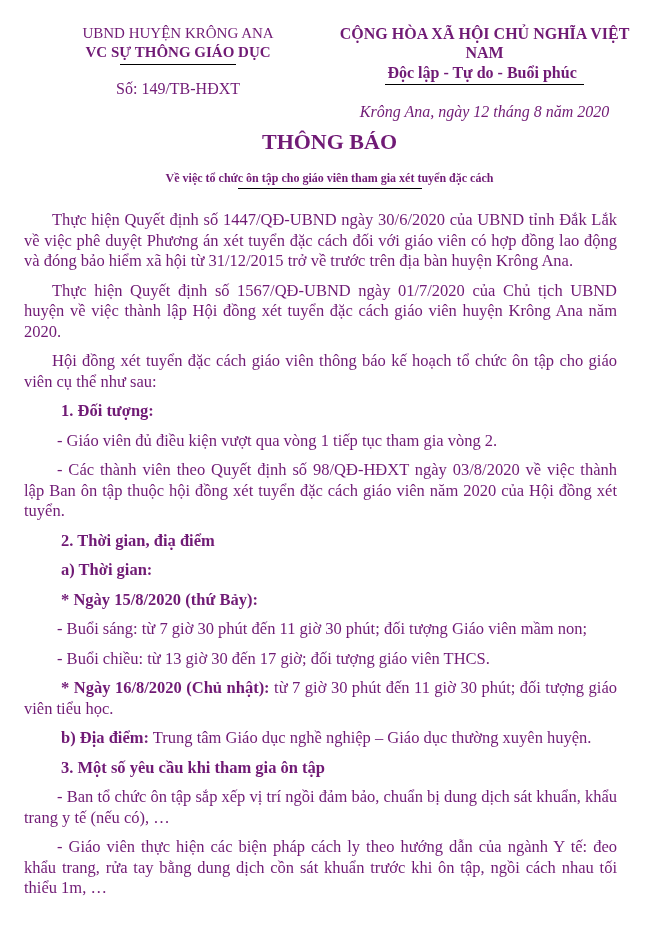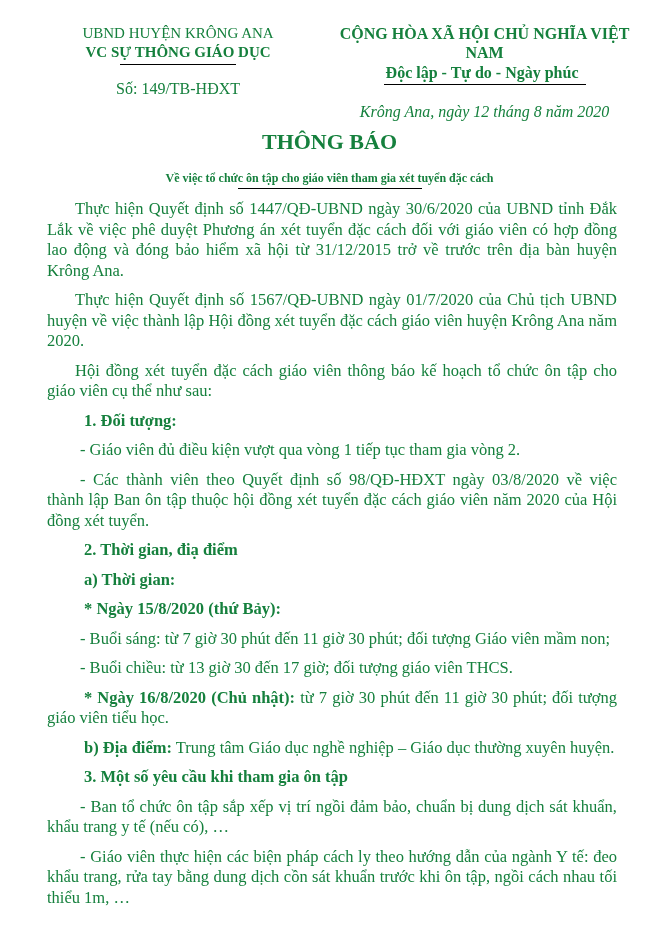--- a/index.html
+++ b/index.html
@@ -2,21 +2,21 @@
 <html><head>
 <meta charset="utf-8">
 <style>
   * { box-sizing: border-box; }
   html, body { margin: 0; padding: 0; background: #ffffff; }
   .doc {
     width: 659px;
     height: 950px;
     margin: 0 auto;
     background: #ffffff;
-    color: #15803d;
+    color: #701a75;
     font-family: "Liberation Serif", "DejaVu Serif", serif;
     font-size: 16.5px;
     overflow: hidden;
     position: relative;
   }
 
   
   .header {
     display: flex;
     justify-content: space-between;
@@ -76,22 +76,22 @@
   }
   .rule-subtitle {
     width: 184px;
     margin: 0 auto;
     border-bottom: 1.6px solid #000;
     height: 0;
   }
 
   
   .body-text {
-    margin-top: 10px;
-    padding: 0 42px 0 47px;
+    margin-top: 21px;
+    padding: 0 42px 0 24px;
     line-height: 20.5px;
   }
   .body-text p { margin: 0 0 9px 0; }
   .para   { text-indent: 28px; text-align: justify; }
   .item   { text-indent: 33px; text-align: justify; }
   .heading{ text-indent: 37px; font-weight: bold; }
   .mixed  { text-indent: 37px; text-align: justify; }
   .mixed .lead { font-weight: bold; }
 </style>
 </head>
@@ -101,21 +101,21 @@
 
   <div class="header">
     <div class="header-left">
       <div class="org-line1">UBND HUYỆN KRÔNG ANA</div>
       <div class="org-line3">VC SỰ THÔNG GIÁO DỤC</div>
       <div class="rule-org"></div>
       <div class="doc-number">Số: 149/TB-HĐXT</div>
     </div>
     <div class="header-right">
       <div class="nat1">CỘNG HÒA XÃ HỘI CHỦ NGHĨA VIỆT NAM</div>
-      <div class="nat2"><span class="u">Độc lập - Tự do - Ngày phúc</span></div>
+      <div class="nat2"><span class="u">Độc lập - Tự do - Buổi phúc</span></div>
       <div class="dateline">Krông Ana, ngày 12 tháng 8 năm 2020</div>
     </div>
   </div>
 
   <div class="title-block">
     <div class="title">THÔNG BÁO</div>
     <div class="subtitle">Về việc tổ chức ôn tập cho giáo viên tham gia xét tuyển đặc cách</div>
     <div class="rule-subtitle"></div>
   </div>
 

